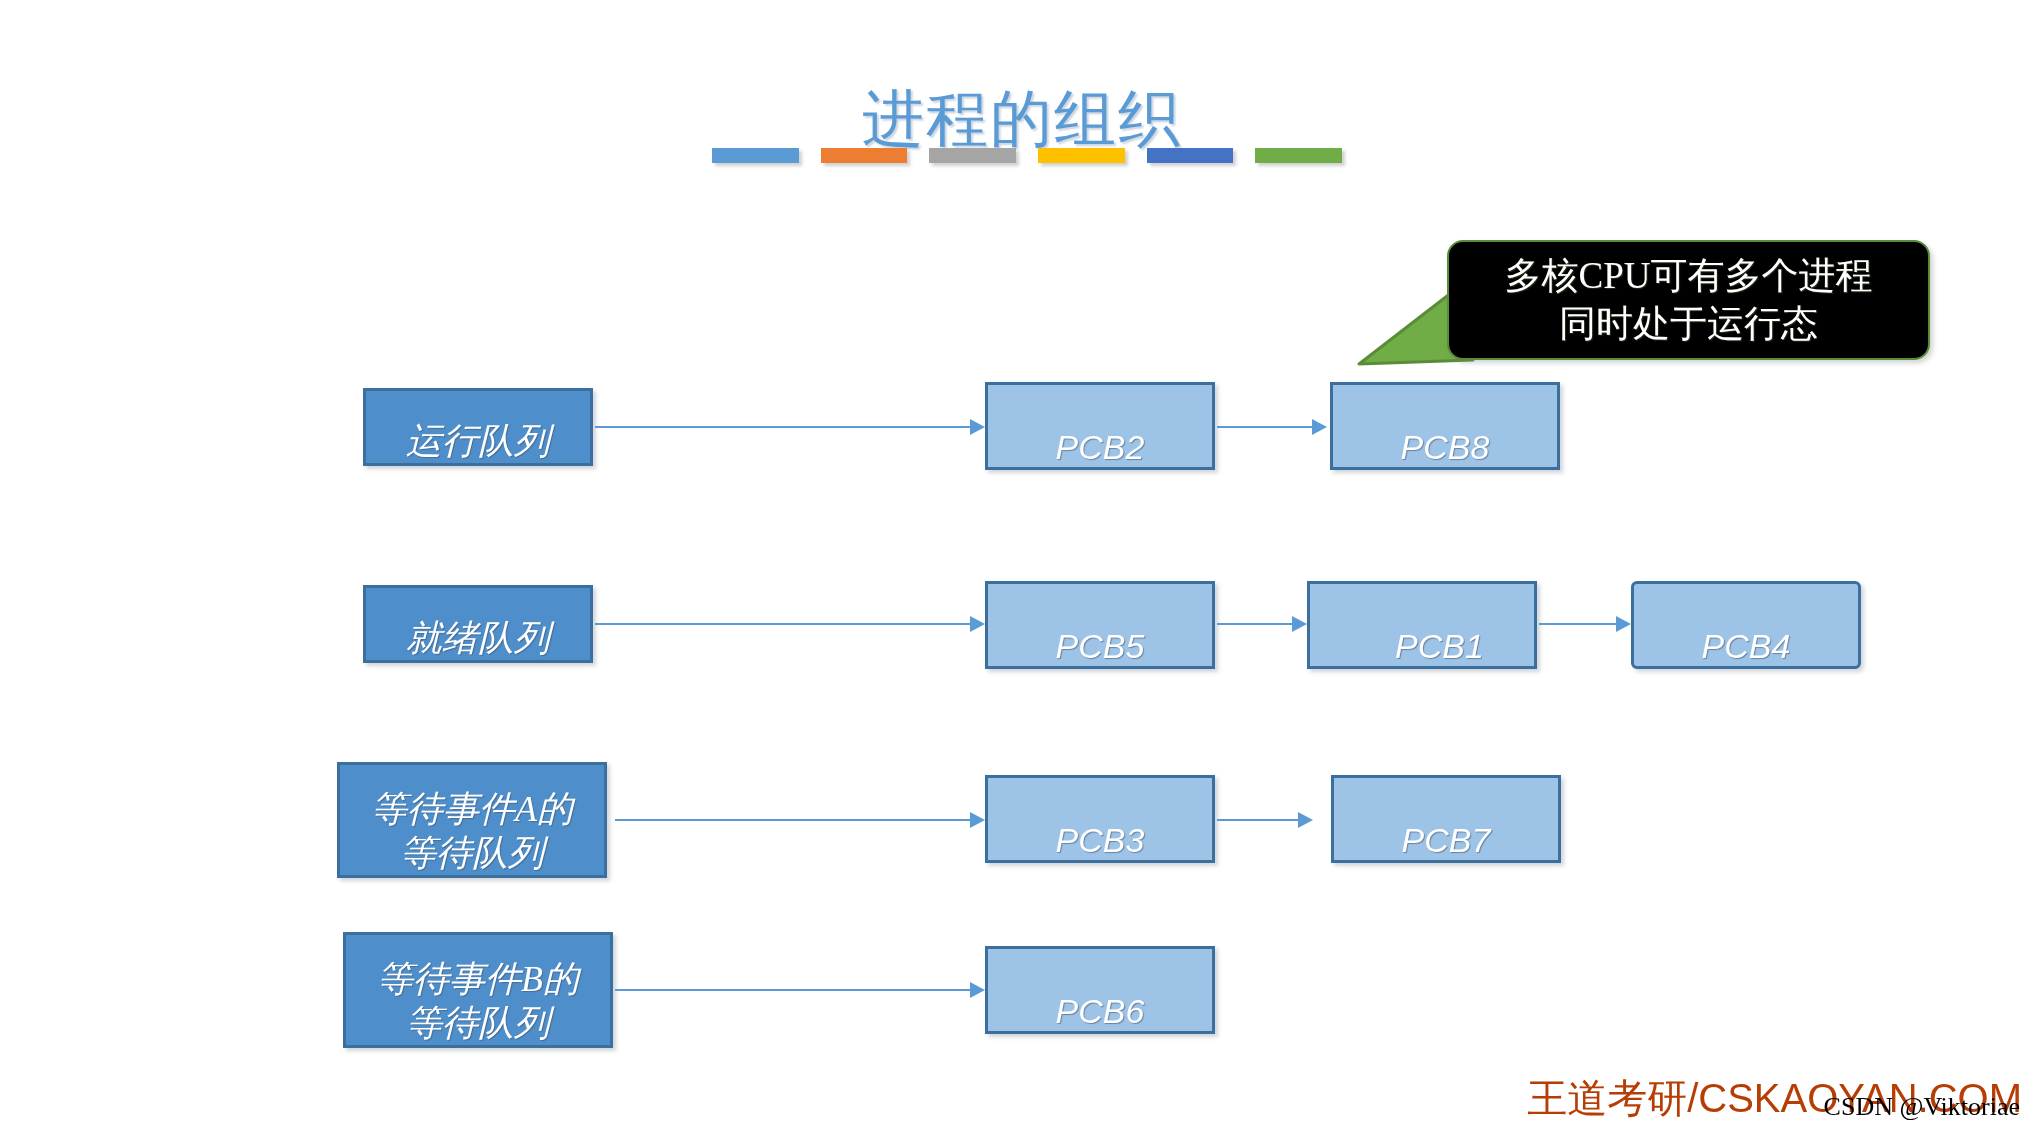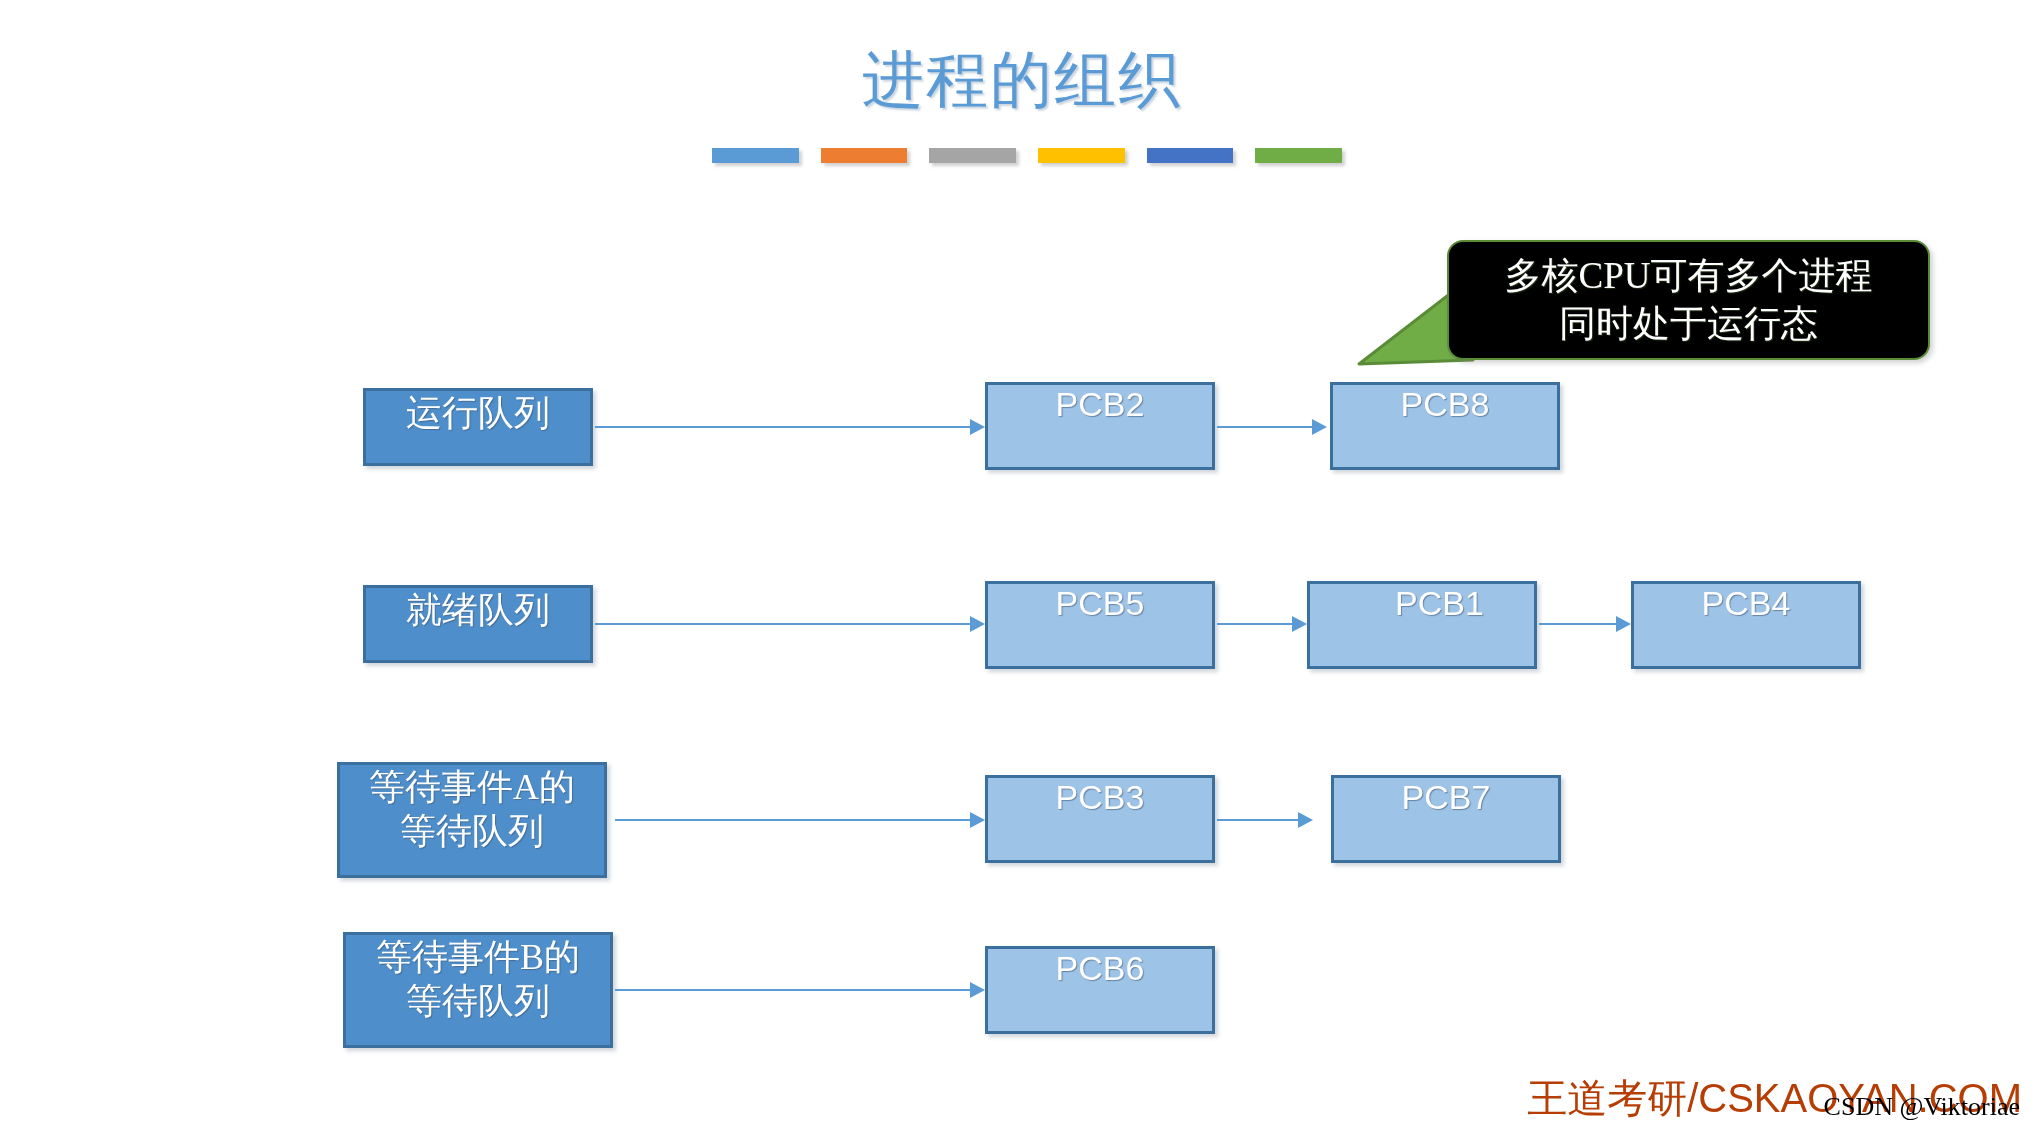--- a/index.html
+++ b/index.html
@@ -87,24 +87,25 @@
     height: 100px;
   }
 
   
   .node {
     position: absolute;
     box-sizing: border-box;
     display: flex;
     flex-direction: column;
     align-items: center;
-    justify-content: flex-start;
+    justify-content: flex-end;
     color: #ffffff;
     text-shadow: 1px 1px 1px rgba(60,80,110,0.55);
     box-shadow: 3px 3px 4px rgba(140,150,165,0.40);
+    font-style: italic;
   }
   .node.queue {
     background: #4E8FCB;
     border: 3px solid #3B6F9E;
     font-family: "Liberation Serif", "DejaVu Serif", serif;
     font-size: 36px;
     line-height: 44px;
   }
   .node.pcb {
     background: #9DC3E6;
@@ -155,21 +156,21 @@
     color: #000000;
     white-space: nowrap;
     pointer-events: none;
   }
 </style>
 </head>
 <body>
 
 <div id="slide">
 
-  <div id="title" style="color: rgb(91, 155, 213);">进程的组织</div>
+  <div id="title" style="color: rgb(91, 155, 213); margin-top: 39px;">进程的组织</div>
 
   <div id="bars">
     <div class="bar" style="background: rgb(91, 155, 213);"></div>
     <div class="bar" style="background: rgb(237, 125, 49);"></div>
     <div class="bar" style="background: rgb(165, 165, 165);"></div>
     <div class="bar" style="background: rgb(255, 192, 0);"></div>
     <div class="bar" style="background: rgb(68, 114, 196);"></div>
     <div class="bar" style="background: rgb(112, 173, 71);"></div>
   </div>
 
@@ -215,21 +216,21 @@
     <div class="shaft" style="width: 75px; background: rgb(91, 155, 213);"></div>
     <div class="head" style="left: 75px; border-left-color: rgb(91, 155, 213);"></div>
   </div>
   <div class="node pcb" style="left: 1307px; top: 581px; width: 230px; height: 88px; background: rgb(157, 195, 230); border-color: rgb(59, 111, 158); padding-left: 35px;">
     <div>PCB1</div>
   </div>
   <div class="connector" style="left:1539px; top:612px; width:92px;">
     <div class="shaft" style="width: 77px; background: rgb(91, 155, 213);"></div>
     <div class="head" style="left: 77px; border-left-color: rgb(91, 155, 213);"></div>
   </div>
-  <div class="node pcb" style="left: 1631px; top: 581px; width: 230px; height: 88px; background: rgb(157, 195, 230); border-color: rgb(59, 111, 158);">
+  <div class="node pcb" style="left: 1631px; top: 581px; width: 230px; height: 88px; background: rgb(157, 195, 230); border-color: rgb(59, 111, 158); border-radius: 6px;">
     <div>PCB4</div>
   </div>
 
   <div class="node queue" style="left: 337px; top: 762px; width: 270px; height: 116px; background: rgb(78, 143, 203); border-color: rgb(59, 111, 158);">
     <div>等待事件A的</div>
     <div>等待队列</div>
   </div>
   <div class="connector" style="left:615px; top:808px; width:370px;">
     <div class="shaft" style="width: 355px; background: rgb(91, 155, 213);"></div>
     <div class="head" style="left: 355px; border-left-color: rgb(91, 155, 213);"></div>

